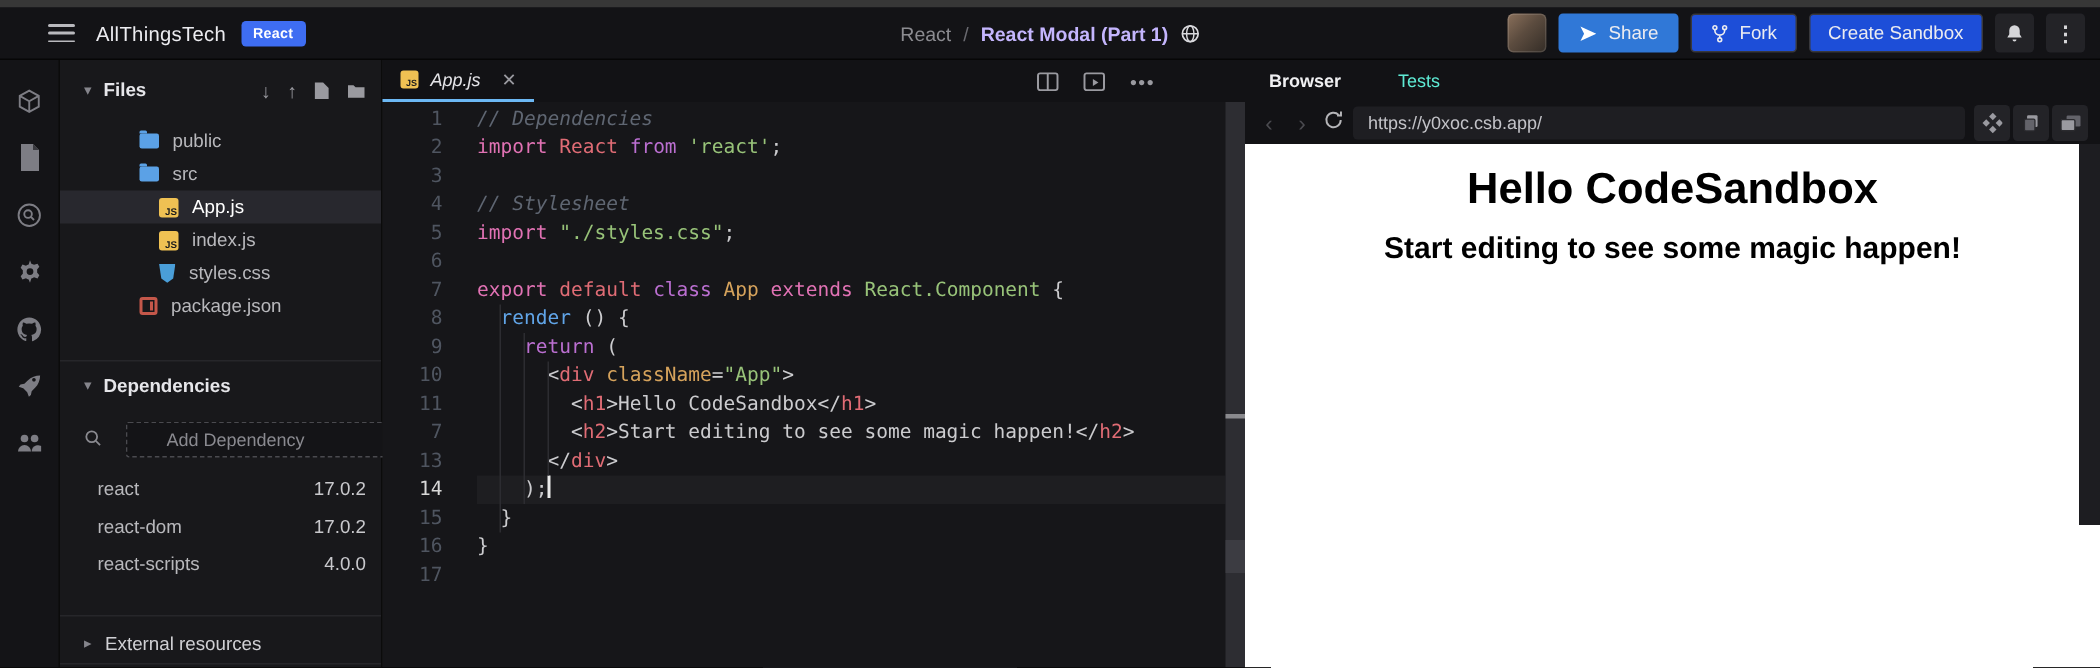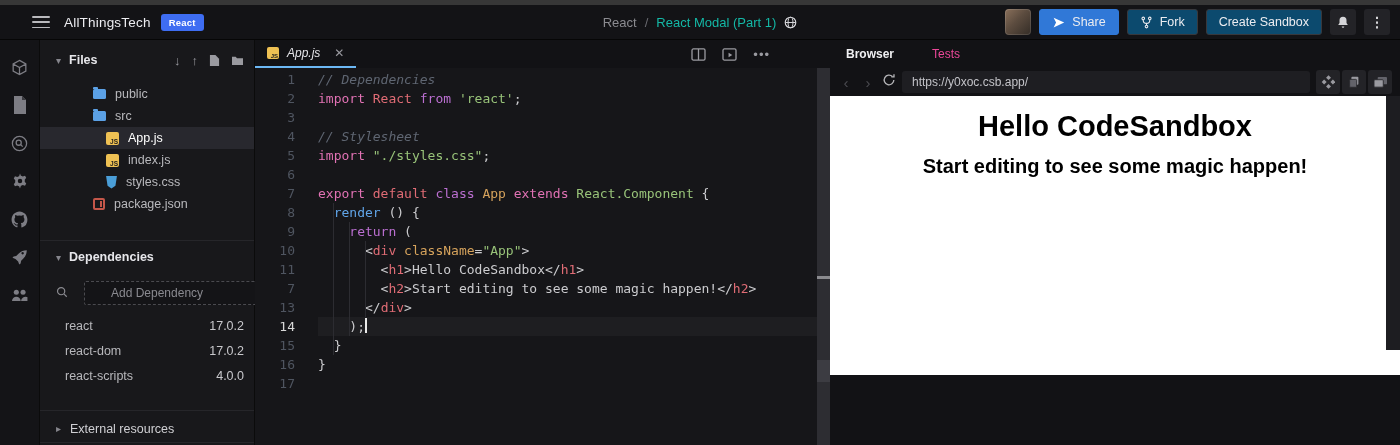--- a/index.html
+++ b/index.html
@@ -13,28 +13,28 @@
             display:flex; align-items:center; padding:0 10px; border-bottom:1px solid #060606; }
   .hamburger { width:18px; height:12px; margin:0 14px 0 22px; display:flex; flex-direction:column; justify-content:space-between; cursor:pointer; }
   .hamburger i { display:block; height:1.5px; background:#b9b9bd; border-radius:1px; }
   .ws-name { color:#ececf0; font-size:13.5px; font-weight:500; letter-spacing:.2px; }
   .badge { margin-left:10px; background:#3e6df2; color:#fff; font-size:9.5px; font-weight:700;
            padding:3px 8px; border-radius:3px; letter-spacing:.2px; }
   .crumbs { position:absolute; left:0; right:0; top:0; height:35px; display:flex; align-items:center; justify-content:center;
             gap:8px; pointer-events:none; font-size:13px; }
   .crumbs .parent { color:#8b8b90; }
   .crumbs .sep { color:#6a6a70; }
-  .crumbs .title { color:#14b8a6; font-weight:400; }
+  .crumbs .title { color:#c4b5fd; font-weight:700; }
   .globe { width:13px; height:13px; display:inline-block; }
   .hright { margin-left:auto; display:flex; align-items:center; gap:8px; }
   .avatar { width:26px; height:26px; border-radius:4px;
             background:linear-gradient(135deg,#8a705b 0%,#5c4c3f 45%,#332c26 100%);
             box-shadow:inset 0 0 0 1px rgba(255,255,255,.12); }
   .btn { height:26px; display:inline-flex; align-items:center; gap:7px; padding:0 12px; border-radius:3px;
-         font-size:12.5px; color:#ececf0; cursor:pointer; background:#0c4a6e; border:1px solid #38383c; }
+         font-size:12.5px; color:#ececf0; cursor:pointer; background:#1d4ed8; border:1px solid #38383c; }
   .btn.primary { background:#3078d7; border-color:#3078d7; }
   .iconbtn { width:26px; height:26px; border-radius:3px; background:#232327; display:inline-flex;
              align-items:center; justify-content:center; cursor:pointer; color:#d5d5d8; }
   .kebab { font-size:14px; font-weight:700; color:#d5d5d8; letter-spacing:0; line-height:1; }
 
   
   .rail { position:absolute; left:0; top:40px; width:40px; height:405px; background:#141417;
           border-right:1px solid #0b0b0b; display:flex; flex-direction:column; align-items:center; padding-top:8px; }
   .rail .ritem { height:38px; display:flex; align-items:center; justify-content:center; width:100%; cursor:pointer; }
   .rail svg { stroke:#7d7d84; fill:none; stroke-width:1.6; }
@@ -100,30 +100,30 @@
   .guide { position:absolute; width:1px; background:#2c2c31; }
   .ruler { position:absolute; right:0; top:28px; width:13px; height:377px; background:#2d2d32; }
   .ruler .mark { position:absolute; left:0; width:100%; height:3px; background:#8a8a8e; top:208px; }
   .ruler .blockmark { position:absolute; left:0; width:100%; height:22px; background:#3c3c42; top:292px; }
 
   
   .browser { position:absolute; left:830px; top:40px; width:570px; height:405px; background:#121215; }
   .btabs { position:absolute; left:0; top:0; width:100%; height:28px; display:flex; align-items:center; gap:38px; padding-left:16px; }
   .btab { font-size:12px; cursor:pointer; }
   .btab.active { color:#f0f0f2; font-weight:700;text-align:center; }
-  .btab.inactive { color:#ec4899; }
+  .btab.inactive { color:#5eead4; }
   .navrow { position:absolute; left:0; top:28px; width:100%; height:28px; display:flex; align-items:center; padding:0 8px; gap:6px; }
   .navarrow { color:#4b4b50; font-size:15px; width:16px; text-align:center; cursor:pointer; line-height:1; }
   .refresh svg { stroke:#b5b5b8; fill:none; stroke-width:1.5; cursor:pointer; }
   .urlbar { flex:1; max-width:412px; height:22px; background:#1e1e22; border:none; border-radius:3px;
             color:#c3c3c8; font-size:12px; padding:0 10px; outline:none; font-family:"Liberation Sans",sans-serif; }
   .urlicons { margin-left:auto; display:flex; gap:2px; }
   .uib { width:24px; height:24px; border-radius:3px; background:#232327; display:flex; align-items:center; justify-content:center; cursor:pointer; }
   .uib svg { stroke:#9a9aa0; fill:none; stroke-width:1.4; }
-  .preview { position:absolute; left:0; top:56px; width:100%; height:279px; background:#fff; overflow:hidden; }
+  .preview { position:absolute; left:0; top:56px; width:100%; height:349px; background:#fff; overflow:hidden; }
   .pv-h1 { position:absolute; top:14px; left:0; width:100%; text-align:center; color:#000;
            font-size:29px; font-weight:700; font-family:"Liberation Sans",sans-serif; }
   .pv-h2 { position:absolute; top:59px; left:0; width:100%; text-align:center; color:#000;
            font-size:20px; font-weight:700; font-family:"Liberation Sans",sans-serif; }
   .pv-scroll { position:absolute; right:0; top:0; width:14px; height:254px; background:#1d1d21; }
 </style>
 </head>
 <body>
 
 <div class="app">

